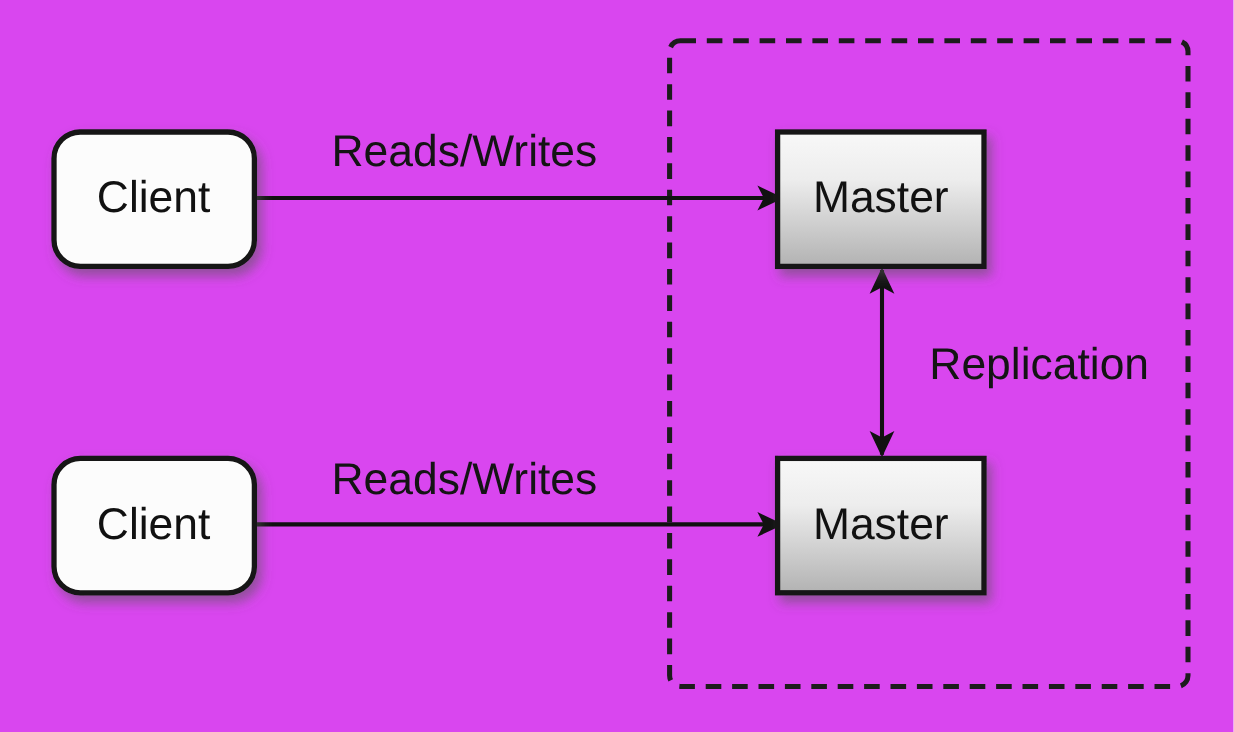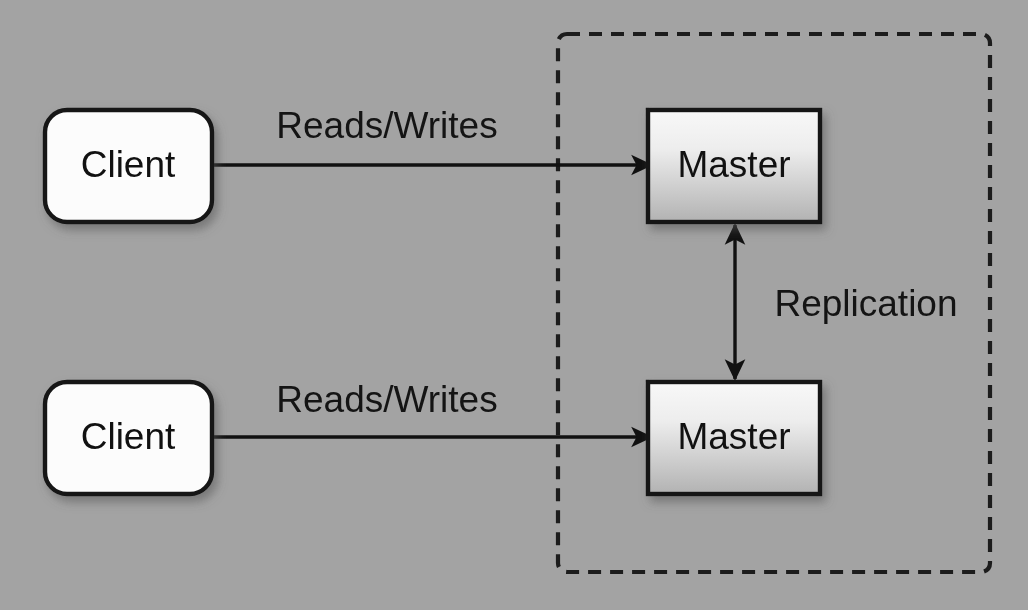--- a/index.html
+++ b/index.html
@@ -8,21 +8,21 @@
     padding: 0;
     background: #ffffff;
   }
   body {
     font-family: "Liberation Sans", sans-serif;
   }
   #canvas {
     position: relative;
     width: 1028px;
     height: 610px;
-    background: #a3a3a3;
+    background: #d946ef;
     overflow: hidden;
   }
   #canvas svg.layer {
     position: absolute;
     left: 0;
     top: 0;
     width: 1028px;
     height: 610px;
   }
   .node-label {

